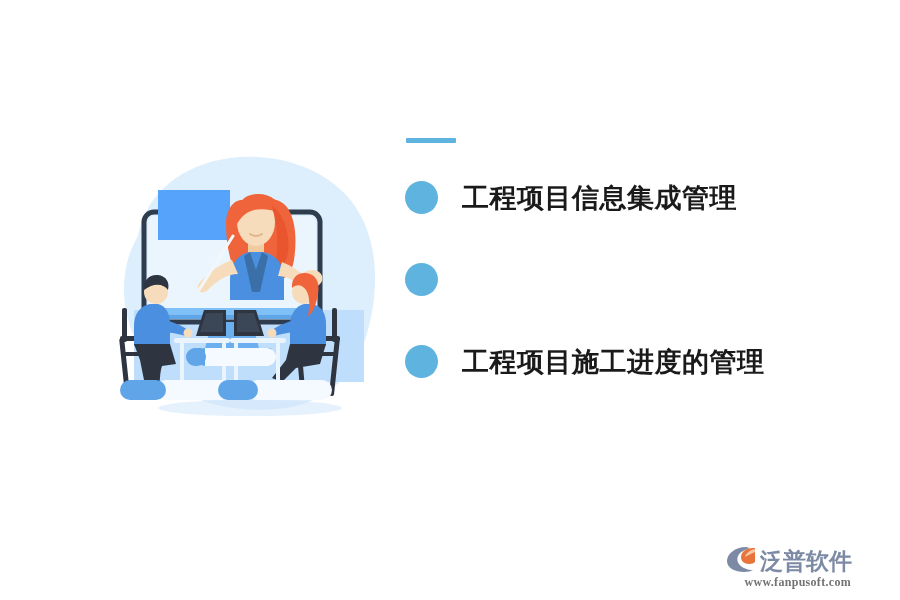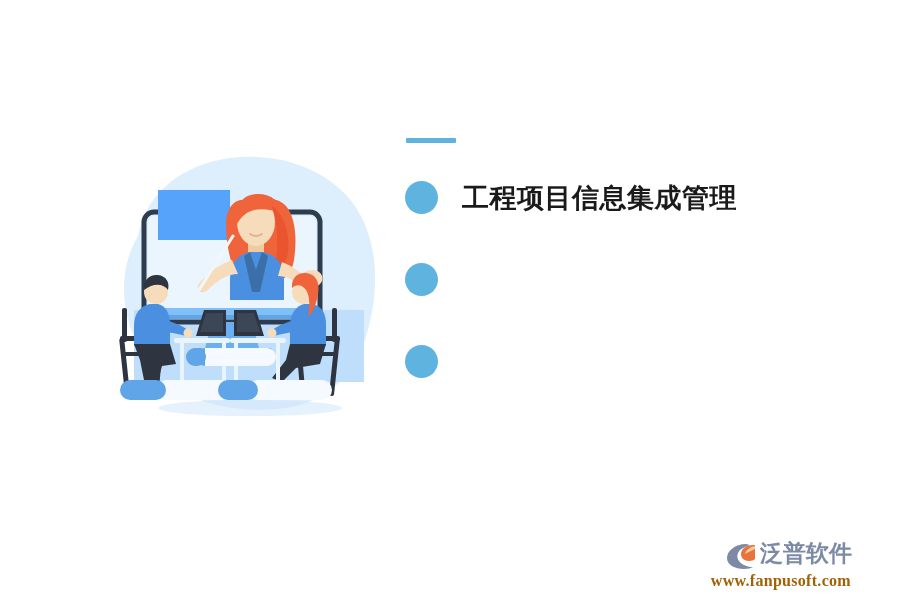--- a/index.html
+++ b/index.html
@@ -85,37 +85,37 @@
     bottom:10px;
     width:128px;
     height:52px;
     display:flex;
     flex-direction:column;
     align-items:flex-end;
     justify-content:flex-end;
   }
   #wm-top {
     display:flex;
-    align-items:flex-start;
+    align-items:flex-end;
     gap:4px;
   }
   #wm-mark { width:30px; height:28px; display:block; }
   #wm-name {
     font-family:"DejaVu Sans","Liberation Sans",sans-serif;
     font-size:23px;
     font-weight:bold;
     color:#7d8aa5;
     line-height:1;
     letter-spacing:0px;
   }
   #wm-url {
     font-family:"Liberation Serif","DejaVu Serif",serif;
-    font-size:16px;
+    font-size:12px;
     font-weight:bold;
-    color:#a16207;
+    color:#737373;
     letter-spacing:0.3px;
     margin-top:2px;
     margin-right:1px;
   }
 </style>
 </head>
 <body>
 
 <div id="slide">
 
@@ -280,20 +280,21 @@
     <ul id="bullet-list">
       <li class="bullet-row">
         <span class="bullet-dot"></span>
         <span class="bullet-text">工程项目信息集成管理</span>
       </li>
       <li class="bullet-row">
         <span class="bullet-dot"></span>
       </li>
       <li class="bullet-row">
         <span class="bullet-dot"></span>
+        <span class="bullet-text">工程项目施工进度的管理</span>
       </li>
     </ul>
   </div>
 
   <div id="watermark">
     <div id="wm-top">
       <svg id="wm-mark" viewBox="0 0 30 28" xmlns="http://www.w3.org/2000/svg">
         <path d="M 20,2
                  C 9,2 1,9 1,16
                  C 1,23 9,27 18,27

